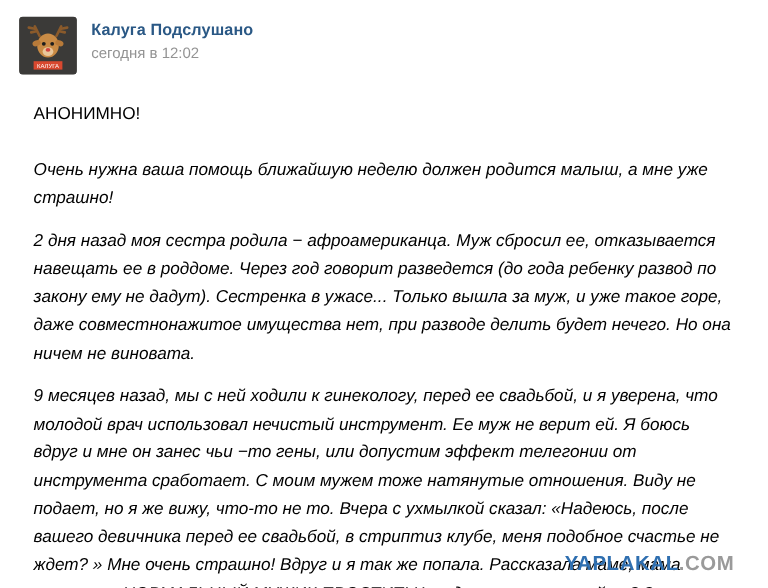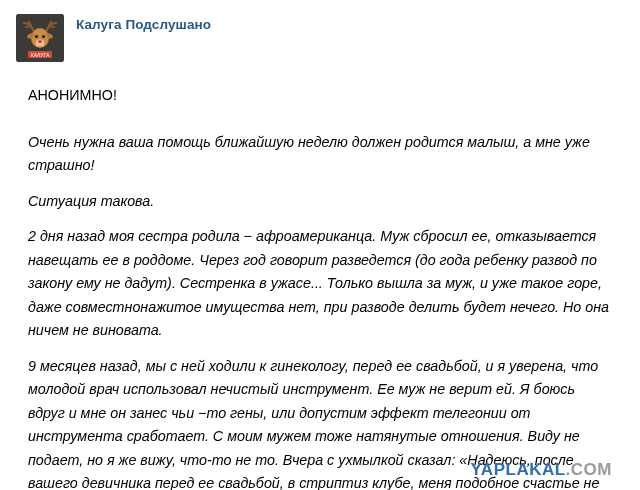--- a/index.html
+++ b/index.html
@@ -126,27 +126,27 @@
 
         <ellipse cx="24" cy="29" rx="4.5" ry="3.6" fill="#e9c79b"></ellipse>
         <ellipse cx="24" cy="27.6" rx="2" ry="1.5" fill="#d1453f"></ellipse>
 
         <rect x="12" y="37" width="24" height="7" fill="#d8482f"></rect>
         <text x="24" y="42.6" font-family="Liberation Sans, sans-serif" font-size="5" fill="#ffffff" text-anchor="middle">КАЛУГА</text>
       </svg>
     </div>
     <div class="header-text">
       <div class="community-name">Калуга Подслушано</div>
+      <div class="post-time">сегодня в 12:02</div>
     </div>
   </div>
 
   <div class="post-body">
     <p class="para">АНОНИМНО!</p>
     <p class="para gap">Очень нужна ваша помощь ближайшую неделю должен родится малыш, а мне уже страшно!</p>
-    <p class="para">Ситуация такова.</p>
     <p class="para">2 дня назад моя сестра родила − афроамериканца. Муж сбросил ее, отказывается навещать ее в роддоме. Через год говорит разведется (до года ребенку развод по закону ему не дадут). Сестренка в ужасе... Только вышла за муж, и уже такое горе, даже совместнонажитое имущества нет, при разводе делить будет нечего. Но она ничем не виновата.</p>
     <p class="para">9 месяцев назад, мы с ней ходили к гинекологу, перед ее свадьбой, и я уверена, что молодой врач использовал нечистый инструмент. Ее муж не верит ей. Я боюсь вдруг и мне он занес чьи −то гены, или допустим эффект телегонии от инструмента сработает. С моим мужем тоже натянутые отношения. Виду не подает, но я же вижу, что-то не то. Вчера с ухмылкой сказал: «Надеюсь, после вашего девичника перед ее свадьбой, в стриптиз клубе, меня подобное счастье не ждет? » Мне очень страшно! Вдруг и я так же попала. Рассказала маме, мама говорит − НОРМАЛЬНЫЙ МУЖИК ПРОСТИТ! Что делать посоветуйте? ?</p>
   </div>
 
   <div class="watermark">
     <span class="wm-yap">YAP</span><span class="wm-lakal">LAKAL</span><span class="wm-com">.COM</span>
   </div>
 
 </div>
 

